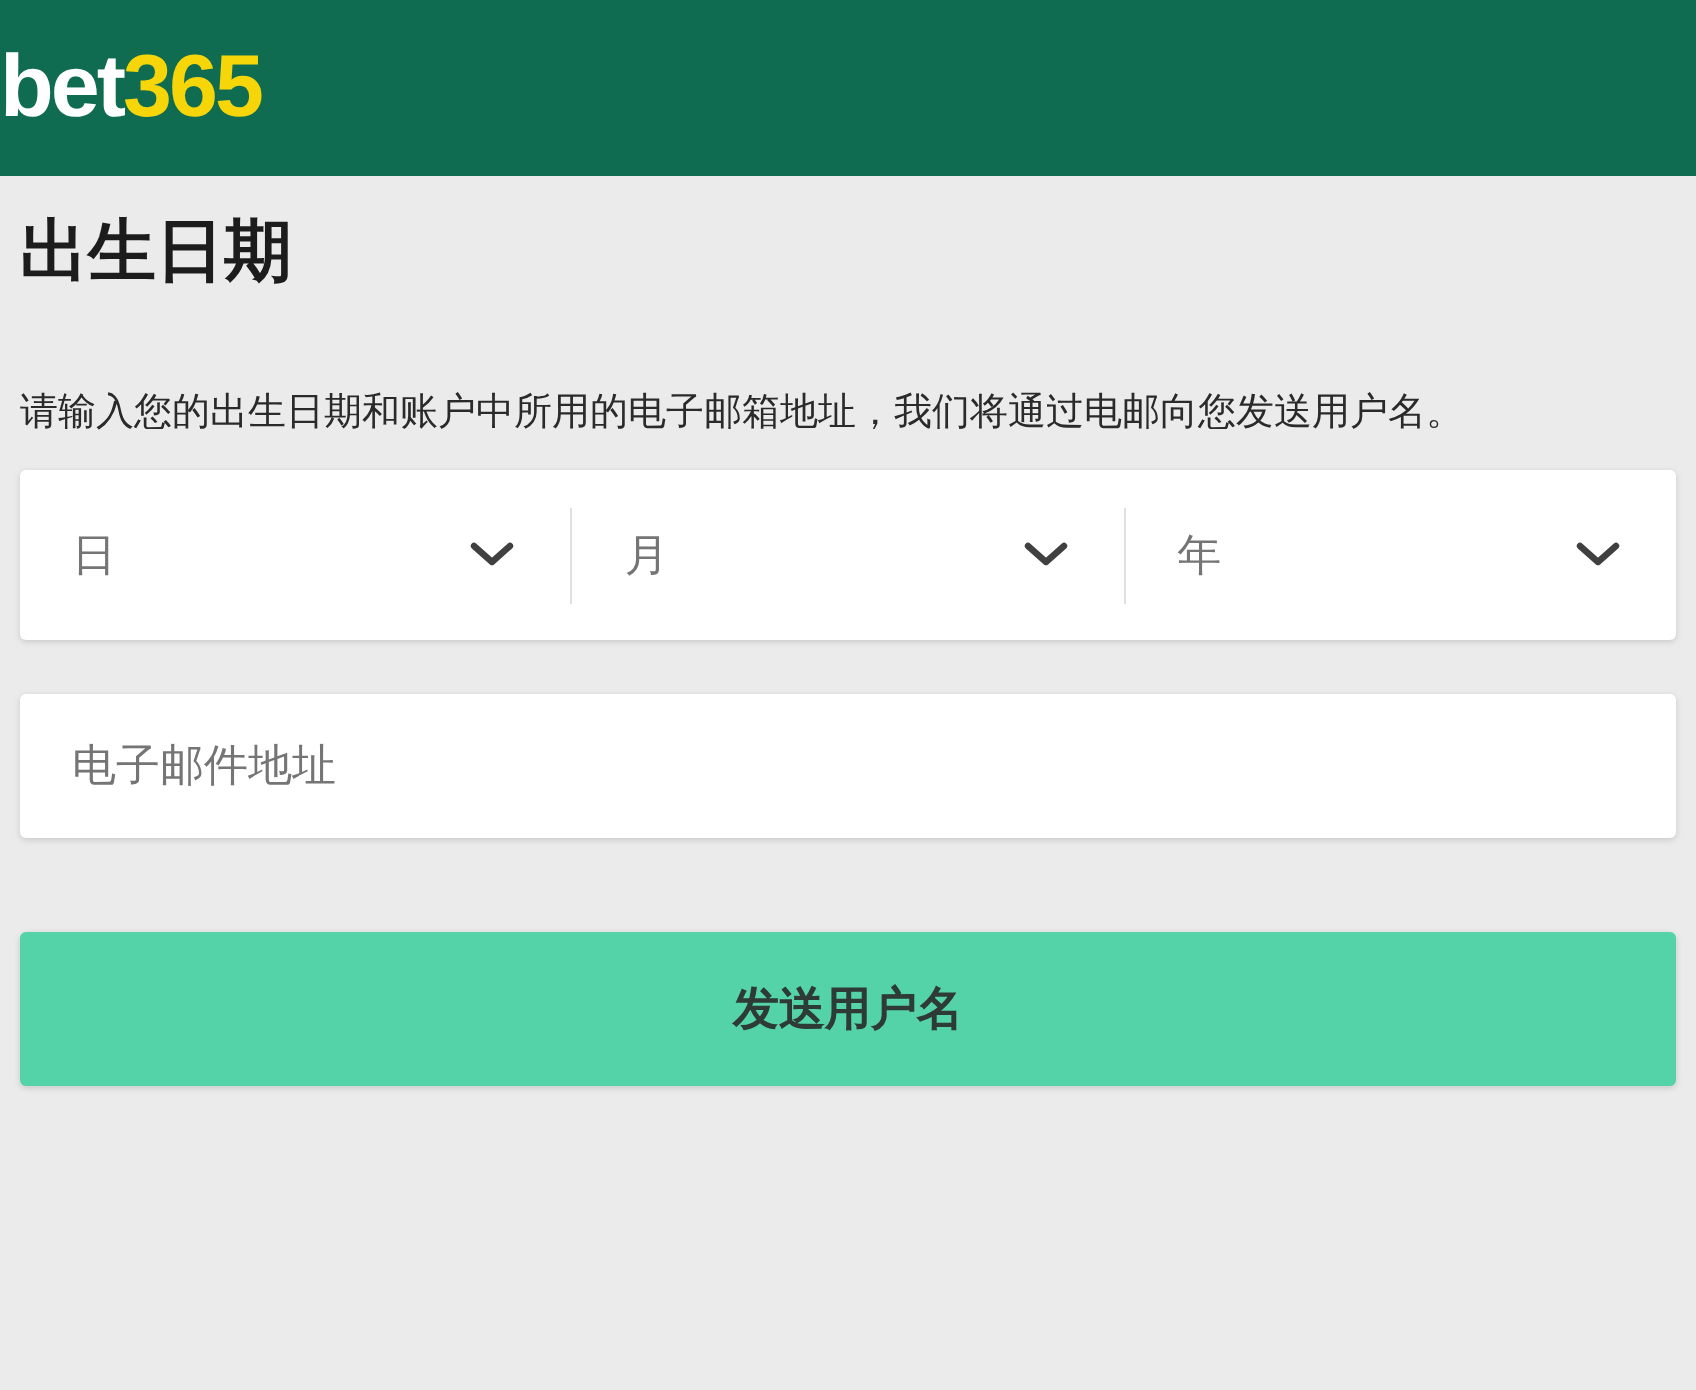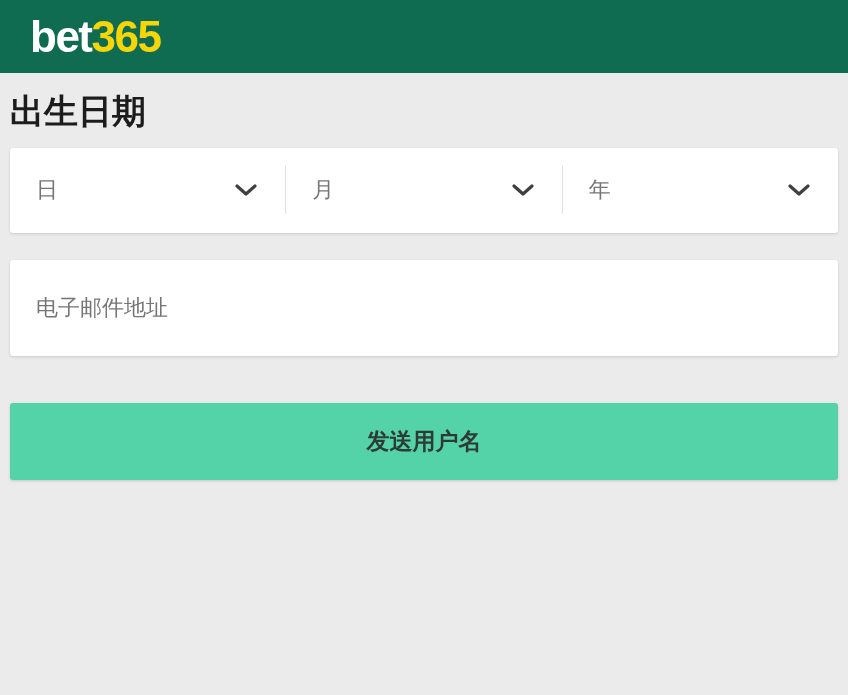--- a/index.html
+++ b/index.html
@@ -12,24 +12,23 @@
   *{box-sizing:border-box;}
   html,body{margin:0;padding:0;}
   body{
     width:848px;height:695px;
     background:var(--page-bg);
     font-family:"Liberation Sans","DejaVu Sans",sans-serif;
     overflow:hidden;
   }
   
   .header{
-    height:73px;
+    height:88px;
     background:var(--header-green);
     display:flex;align-items:center;
-    padding-left:30px;
   }
   .logo{
     font-size:44px;font-weight:bold;letter-spacing:-1.5px;
     color:#ffffff;line-height:1;cursor:pointer;
     user-select:none;
   }
   .logo .num{color:var(--logo-yellow);}
   
   .main{padding:0 10px;}
   .page-title{
@@ -66,21 +65,21 @@
   }
   .select-divider{
     width:1px;height:48px;align-self:center;
     background:#e0e0e0;flex:0 0 1px;
   }
   .chevron{display:block;flex:0 0 auto;}
   
   .email-input{
     display:block;
     margin-top:27px;
-    width:100%;height:96px;
+    width:100%;height:72px;
     border:none;outline:none;
     border-radius:3px;
     box-shadow:0 1px 3px rgba(0,0,0,0.14);
     background:#ffffff;
     padding:0 26px;
     font-size:22px;color:#333333;
     font-family:"Liberation Sans","DejaVu Sans",sans-serif;
   }
   .email-input::placeholder{color:#757575;opacity:1;}
   
@@ -109,20 +108,21 @@
 <body>
 
 <div class="header">
   <div class="logo"><span>bet</span><span class="num">365</span></div>
 </div>
 
 <div class="main">
 
   <h1 class="page-title">出生日期</h1>
 
+  <p class="instructions">请输入您的出生日期和账户中所用的电子邮箱地址，我们将通过电邮向您发送用户名。</p>
 
 
   <div class="select-row">
 
     <div class="select-cell">
       <span class="select-value">日</span>
       <svg class="chevron" width="22" height="13" viewBox="0 0 22 13">
         <polyline points="2,2 11,10 20,2" fill="none" stroke="#404040" stroke-width="3.2" stroke-linecap="round" stroke-linejoin="round"></polyline>
       </svg>
     </div>

